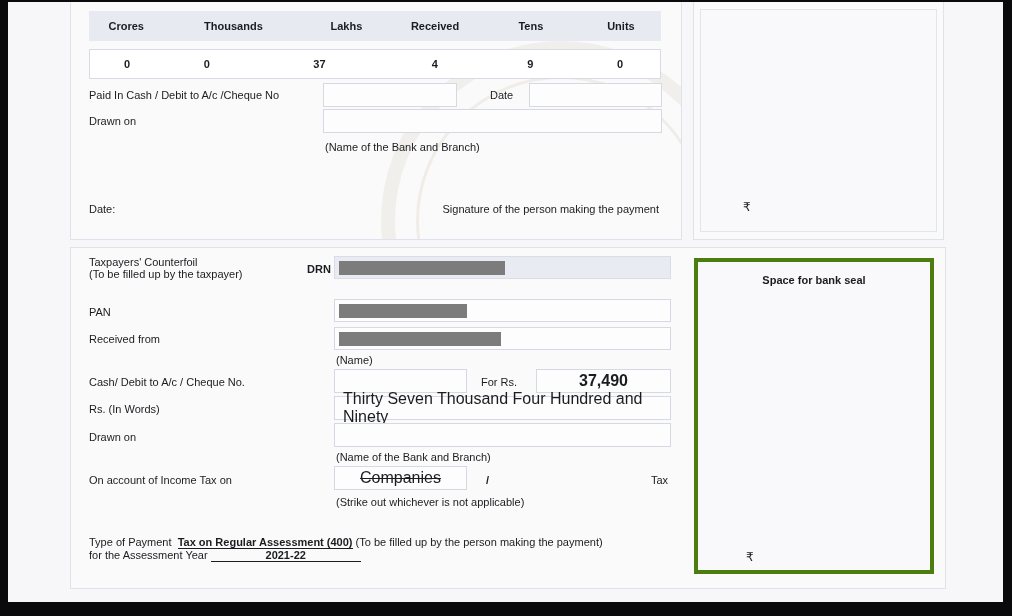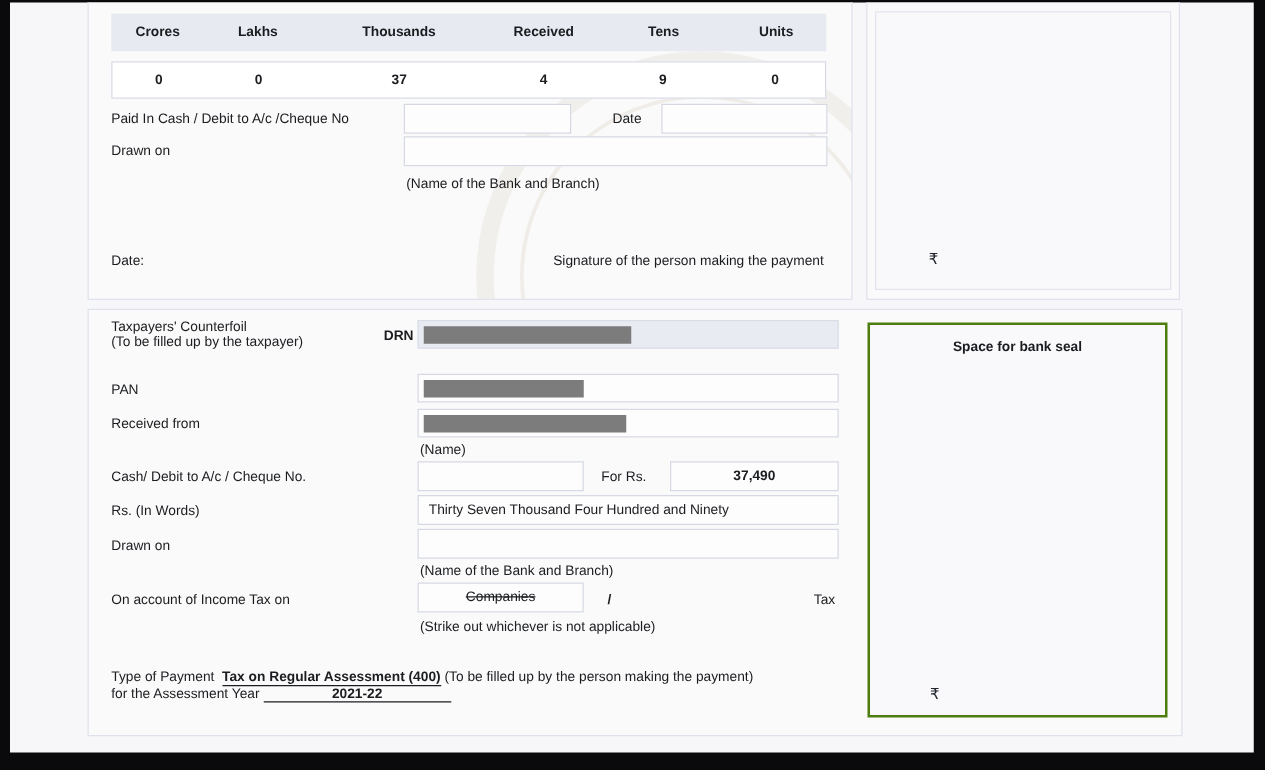--- a/index.html
+++ b/index.html
@@ -20,27 +20,27 @@
   }
   .panel-top-left   { left:62px;  top:-2px;  width:612px; height:240px; overflow:hidden; }
   .panel-top-right  { left:685px; top:-2px;  width:251px; height:240px; }
   .panel-top-right .inner {
     position:absolute; left:6px; top:8px; right:6px; bottom:7px;
     border:1px solid #e3e5ee; background:#f9f9fb;
   }
   .panel-bottom     { left:62px;  top:245px; width:876px; height:342px; }
   .seal-box {
     position:absolute; left:623px; top:10px; width:240px; height:316px;
-    border:2px solid #4d7c0f; background:#f9f9fb;
+    border:4px solid #4d7c0f; background:#f9f9fb;
   }
   .lbl { position:absolute; font-size:11px; color:#1b1c1f; white-space:nowrap; }
   .b   { font-weight:bold; }
   .field {
     position:absolute; background:#fdfdfe; border:1px solid #d6d9e3;
-    font-size:11px; display:flex; align-items:center;
+    font-size:16px; display:flex; align-items:center;
   }
   .field.center { justify-content:center; }
   .field.padded { padding-left:8px; }
   .field.shaded { background:#e8ebf2; border-color:#dadde8; }
   .redact {
     position:absolute; left:4px; top:4px; height:14px; background:#7c7c7c;
   }
   .hdr-row, .val-row {
     position:absolute; left:18px; width:572px; height:30px; display:flex;
   }
@@ -71,22 +71,22 @@
 
 <div class="frame">
   <div class="page">
 
     <div class="panel panel-top-left">
       <div class="wm1"></div>
       <div class="wm2"></div>
 
       <div class="hdr-row">
         <div class="cell c0">Crores</div>
+        <div class="cell c2">Thousands</div>
         <div class="cell c1">Lakhs</div>
-        <div class="cell c2">Thousands</div>
         <div class="cell c3">Received</div>
         <div class="cell c4">Tens</div>
         <div class="cell c5">Units</div>
       </div>
       <div class="val-row">
         <div class="cell c0">0</div>
         <div class="cell c1">0</div>
         <div class="cell c2">37</div>
         <div class="cell c3">4</div>
         <div class="cell c4">9</div>

